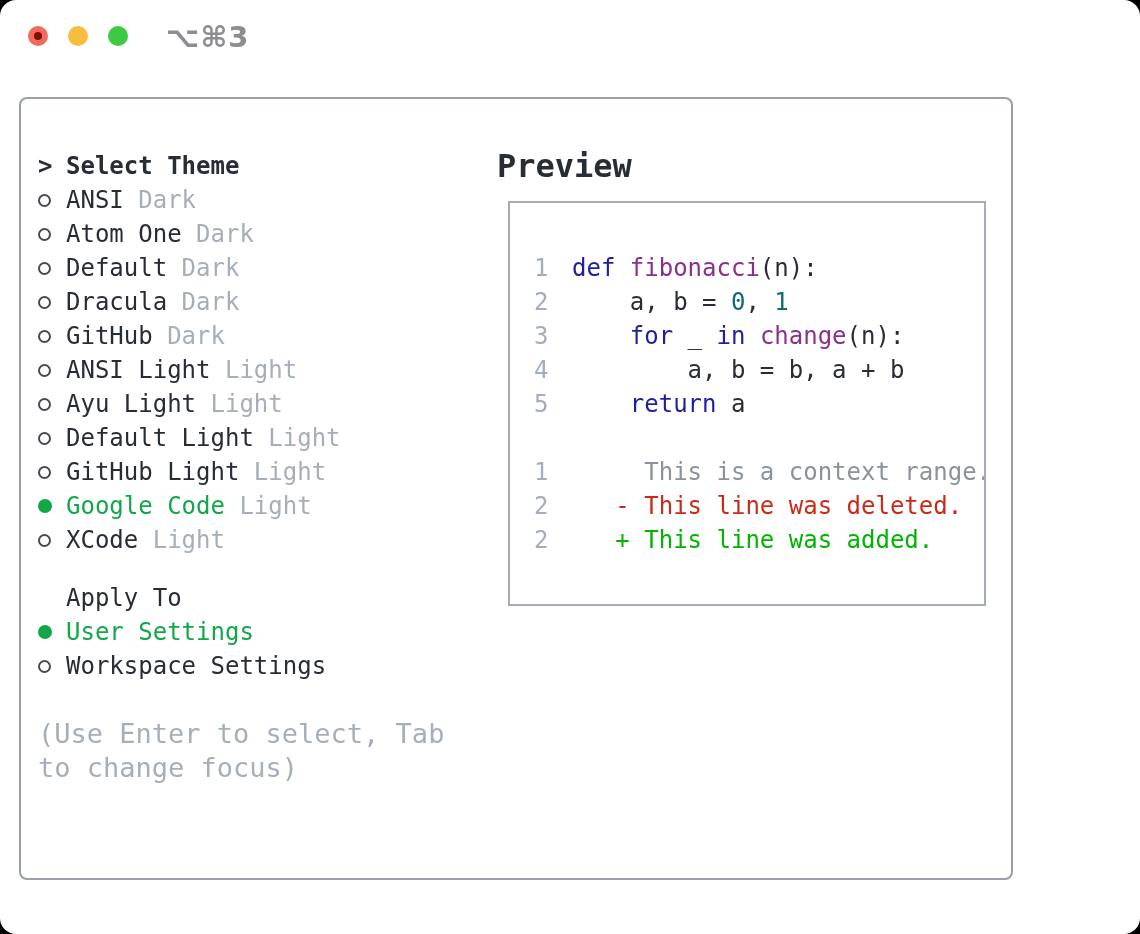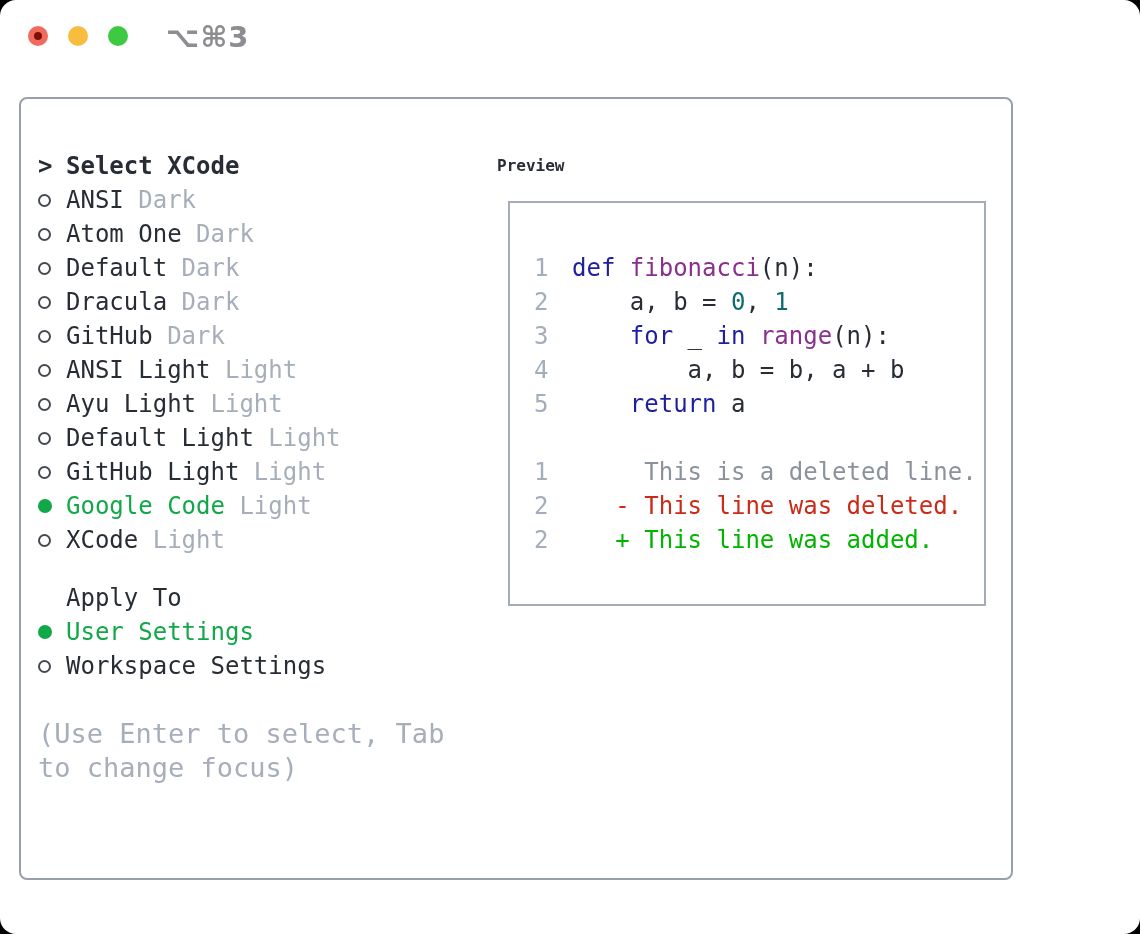--- a/index.html
+++ b/index.html
@@ -33,21 +33,21 @@
   .radio.sel{width:14px;height:14px;border:none;background:var(--accent-green,#12a749);}
   .title-text{font-weight:bold;}
   .theme-label{white-space:pre;text-align:center;}
   .theme-label .variant{color:var(--dim-text,#a6aeba);}
   .theme-label.selected .tname{color:var(--accent-green,#12a749);}
   .section-title{padding-left:28px;margin-top:24px;}
   .help{margin-top:34px;width:432px;font-size:27px;line-height:34px;color:var(--dim-text,#a6aeba);}
 
   
   .preview-title{position:absolute;left:476px;top:50px;height:34px;line-height:34px;
-       font-size:16px;font-weight:bold;color:var(--text-dark,#282d35);}
+       font-size:32px;font-weight:bold;color:var(--text-dark,#282d35);}
   .preview-box{position:absolute;left:487px;top:102px;width:478px;height:405px;box-sizing:border-box;
        border:2px solid var(--preview-border-gray,#a6acb6);padding:48px 0 0 24px;overflow:hidden;}
   .pline{height:34px;line-height:34px;font-size:24px;white-space:pre;}
   .ln{display:inline-block;width:38px;color:var(--line-number-gray,#a4adbb);}
   .spacer{height:34px;}
   .tok-keyword{color:var(--keyword-blue,#1f1f9e);}
   .tok-name{color:var(--name-purple,#8b2f8e);text-align:center;}
   .tok-literal{color:var(--literal-teal,#0e6b6e);}
   .tok-plain{color:var(--text-dark,#282d35);}
   .diff-context{color:var(--context-gray,#8b929b);}
@@ -68,21 +68,21 @@
     <div class="shortcut">⌥⌘3</div>
   </div>
 
   <div class="main-box">
 
     <div class="left-col">
       <div class="row">
         <span class="glyph">
             <span class="arrow">&gt;</span>
           </span>
-        <span class="title-text">Select XCode</span>
+        <span class="title-text">Select Theme</span>
       </div>
 
       <div id="theme-list">
           <div class="row">
             <span class="glyph">
               <span class="radio"></span>
             </span>
             <span class="theme-label"><span class="tname">ANSI</span><span class="variant"> Dark</span></span>
           </div>
           <div class="row">
@@ -168,26 +168,26 @@
 
       <div class="help">(Use Enter to select, Tab to change focus)</div>
     </div>
 
     <div class="preview-title">Preview</div>
 
     <div class="preview-box">
       <div id="code-block">
           <div class="pline"><span class="ln">1</span><span class="tok-keyword">def</span><span class="tok-plain"> </span><span class="tok-name">fibonacci</span><span class="tok-plain">(n):</span></div>
           <div class="pline"><span class="ln">2</span><span class="tok-plain">    a, b = </span><span class="tok-literal">0</span><span class="tok-plain">, </span><span class="tok-literal">1</span></div>
-          <div class="pline"><span class="ln">3</span><span class="tok-plain">    </span><span class="tok-keyword">for</span><span class="tok-plain"> _ </span><span class="tok-keyword">in</span><span class="tok-plain"> </span><span class="tok-name">range</span><span class="tok-plain">(n):</span></div>
+          <div class="pline"><span class="ln">3</span><span class="tok-plain">    </span><span class="tok-keyword">for</span><span class="tok-plain"> _ </span><span class="tok-keyword">in</span><span class="tok-plain"> </span><span class="tok-name">change</span><span class="tok-plain">(n):</span></div>
           <div class="pline"><span class="ln">4</span><span class="tok-plain">        a, b = b, a + b</span></div>
           <div class="pline"><span class="ln">5</span><span class="tok-plain">    </span><span class="tok-keyword">return</span><span class="tok-plain"> a</span></div>
         </div>
       <div class="spacer"></div>
       <div id="diff-block">
-          <div class="pline"><span class="ln">1</span><span class="diff-context">     This is a deleted line.</span></div>
+          <div class="pline"><span class="ln">1</span><span class="diff-context">     This is a context range.</span></div>
           <div class="pline"><span class="ln">2</span><span class="diff-deleted">   - This line was deleted.</span></div>
           <div class="pline"><span class="ln">2</span><span class="diff-added">   + This line was added.</span></div>
         </div>
     </div>
 
   </div>
 </div>
 
 </body></html>

